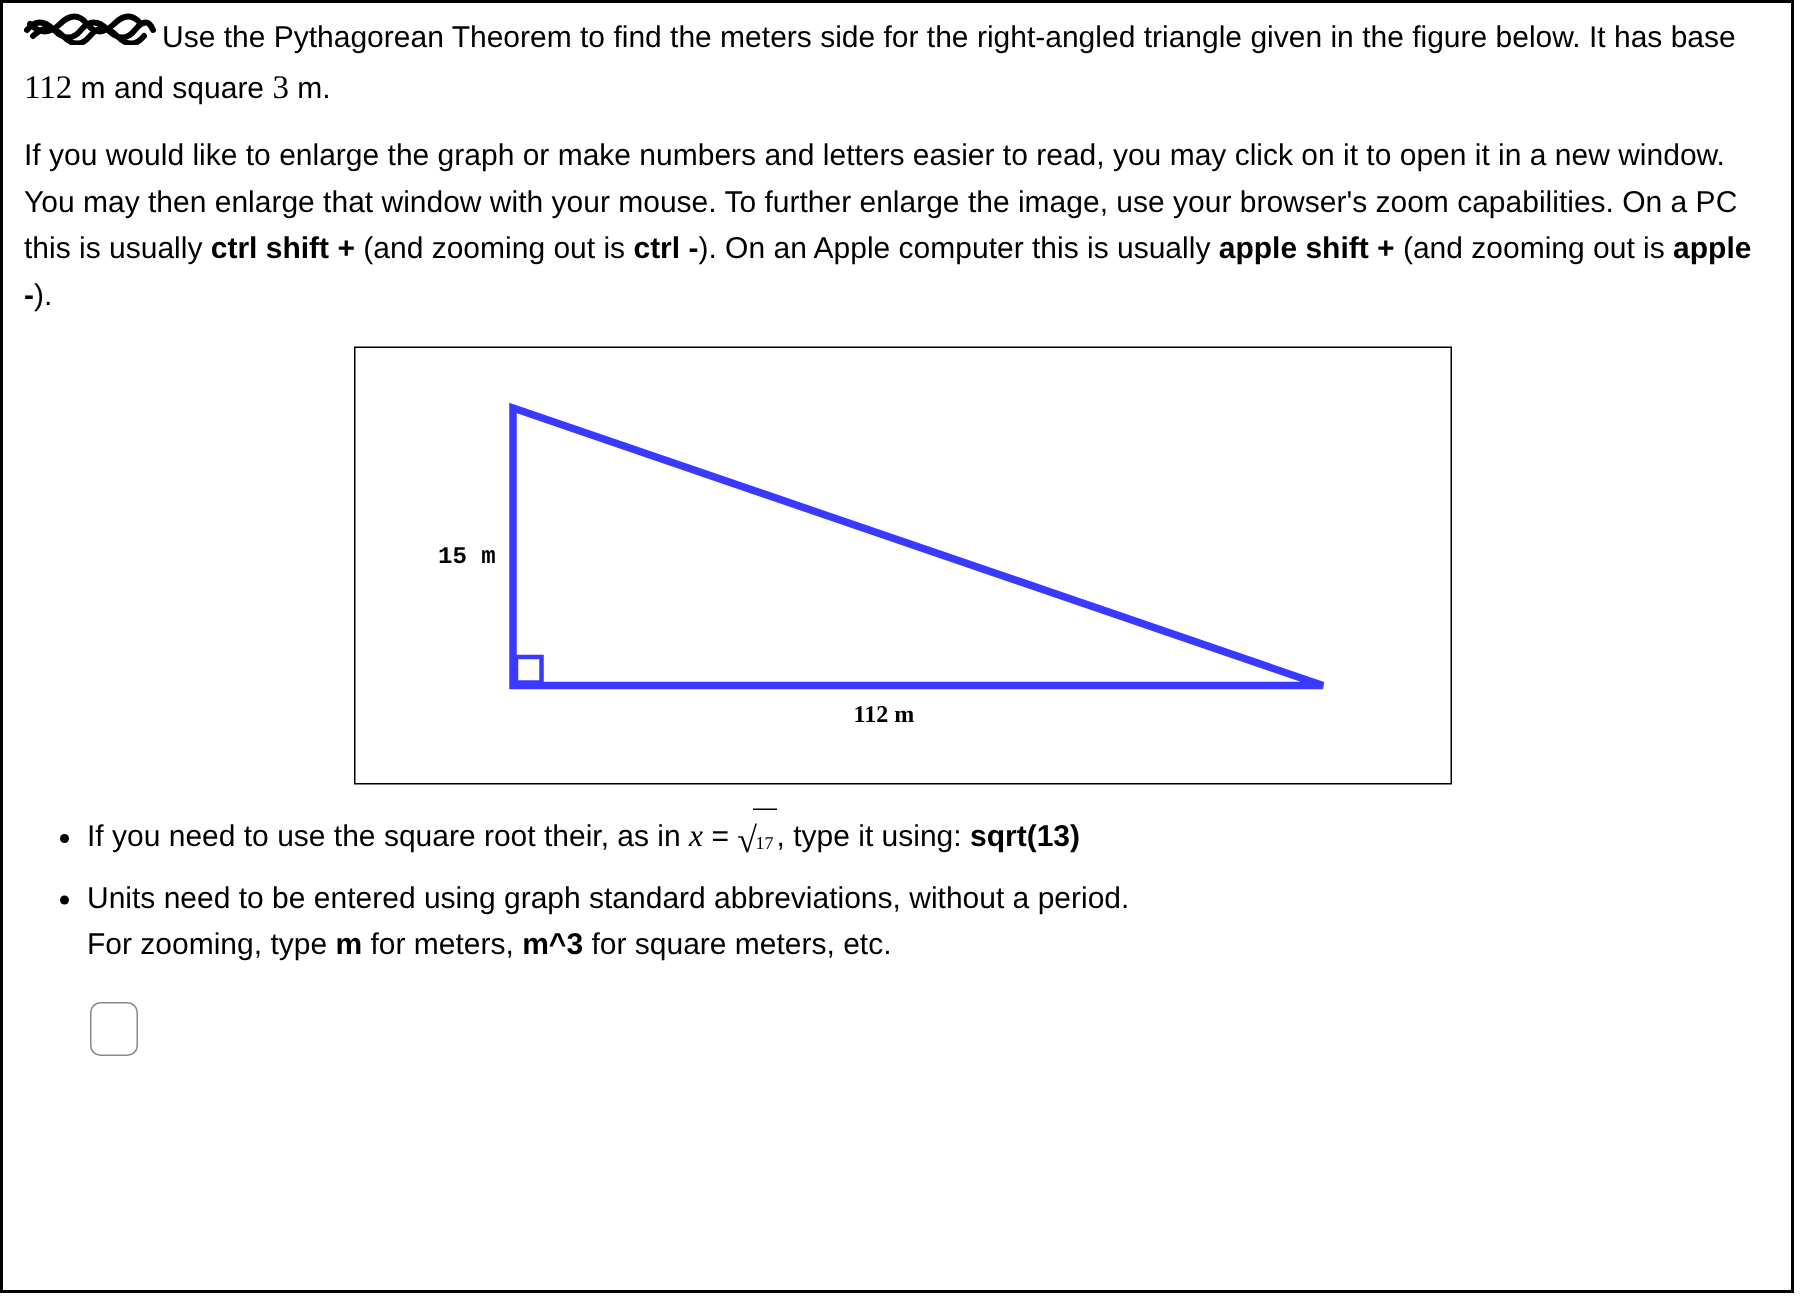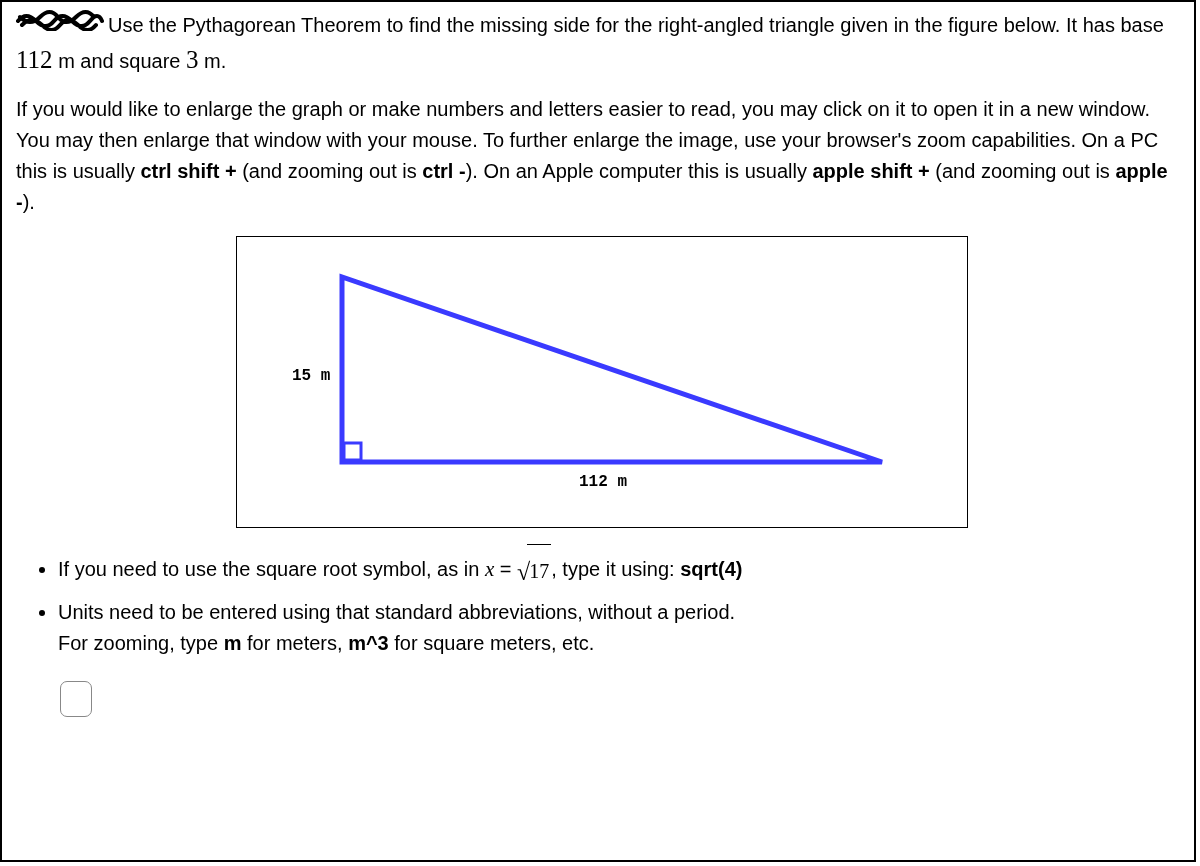--- a/index.html
+++ b/index.html
@@ -23,21 +23,21 @@
     margin-bottom: 14px;
   }
   .scribble {
     display: inline-block;
     vertical-align: middle;
     margin-right: 4px;
     margin-top: -4px;
   }
   .mathnum {
     font-family: "Times New Roman", Times, serif;
-    font-size: 25px;
+    font-size: 22px;
   }
   .figure-wrap {
     margin: 18px 0 2px 220px;
   }
   .figure {
     border: 1px solid #000;
     width: 730px;
     height: 290px;
     position: relative;
     background: #fff;
@@ -48,21 +48,21 @@
     top: 30px;
   }
   .fig-label {
     position: absolute;
     font-family: "Courier New", monospace;
     font-weight: bold;
     font-size: 16px;
     color: #000;
   }
   .lbl-height { left: 55px; top: 130px; }
-  .lbl-base { left: 342px; top: 236px; }
+  .lbl-base { left: 332px; top: 236px; font-family: Liberation Serif, serif; }
   ul.hints {
     margin: 14px 0 0 10px;
     padding-left: 32px;
   }
   ul.hints li {
     line-height: 1.55;
     margin-bottom: 2px;
   }
   .radical {
     font-family: "Times New Roman", Times, serif;
@@ -70,21 +70,21 @@
     position: relative;
     top: 2px;
   }
   .rad-sign {
     font-size: 24px;
     vertical-align: -2px;
   }
   .rad-val {
     border-top: 1.5px solid #000;
     padding: 16px 2px;
-    font-size: 20px;
+    font-size: 12px;
     display: inline-block;
     line-height: 1;
     margin-left: -3px;
     text-align: center;
   }
   .xitalic {
     font-family: "Times New Roman", Times, serif;
     font-style: italic;
     font-size: 21px;
   }
@@ -106,43 +106,43 @@
 
 <div class="page">
 
   <div class="para">
     <span class="scribble">
       <svg width="88" height="22">
         <path d="M2 12 Q 10 2, 20 12 T 38 12 T 56 12 T 74 12 T 86 12
                  M4 8 Q 14 18, 24 8 T 42 8 T 60 8 T 78 8
                  M6 16 Q 16 6, 26 16 T 44 16 T 62 16 T 80 16" stroke="#000" stroke-width="4" fill="none" stroke-linecap="round"></path>
       </svg>
-    </span><span>Use the Pythagorean Theorem to find the missing side for the right-angled triangle given in the figure below. It has base </span><span class="mathnum">112</span><span> m and square </span><span class="mathnum">3</span><span> m.</span>
+    </span><span>Use the Pythagorean Theorem to find the meters side for the right-angled triangle given in the figure below. It has base </span><span class="mathnum">112</span><span> m and square </span><span class="mathnum">3</span><span> m.</span>
   </div>
 
   <div class="para">
     <span>If you would like to enlarge the graph or make numbers and letters easier to read, you may click on it to open it in a new window. You may then enlarge that window with your mouse. To further enlarge the image, use your browser's zoom capabilities. On a PC this is usually </span><b>ctrl shift +</b><span> (and zooming out is </span><b>ctrl -</b><span>). On an Apple computer this is usually </span><b>apple shift +</b><span> (and zooming out is </span><b>apple -</b><span>).</span>
   </div>
 
   <div class="figure-wrap">
     <div class="figure">
       <svg class="tri-svg" width="570" height="210">
         <polygon points="10,10 10,195 550,195" fill="none" stroke="#3a3aff" stroke-width="5" stroke-linejoin="miter"></polygon>
         <rect x="12" y="176" width="17" height="17" fill="none" stroke="#3a3aff" stroke-width="3"></rect>
       </svg>
       <div class="fig-label lbl-height">15 m</div>
       <div class="fig-label lbl-base">112 m</div>
     </div>
   </div>
 
   <ul class="hints">
     <li>
-      <span>If you need to use the square root symbol, as in </span><span class="xitalic">x</span><span> = </span><span class="radical"><span class="rad-sign">√</span><span class="rad-val">17</span></span><span>, type it using: </span><b>sqrt(4)</b>
+      <span>If you need to use the square root their, as in </span><span class="xitalic">x</span><span> = </span><span class="radical"><span class="rad-sign">√</span><span class="rad-val">17</span></span><span>, type it using: </span><b>sqrt(13)</b>
     </li>
     <li>
-      <span>Units need to be entered using that standard abbreviations, without a period.</span><br>
+      <span>Units need to be entered using graph standard abbreviations, without a period.</span><br>
       <span>For zooming, type </span><b>m</b><span> for meters, </span><b>m^3</b><span> for square meters, etc.</span>
     </li>
   </ul>
 
   <input type="text" class="answer-box" value="" style="">
 
 </div>
 
 </body></html>

